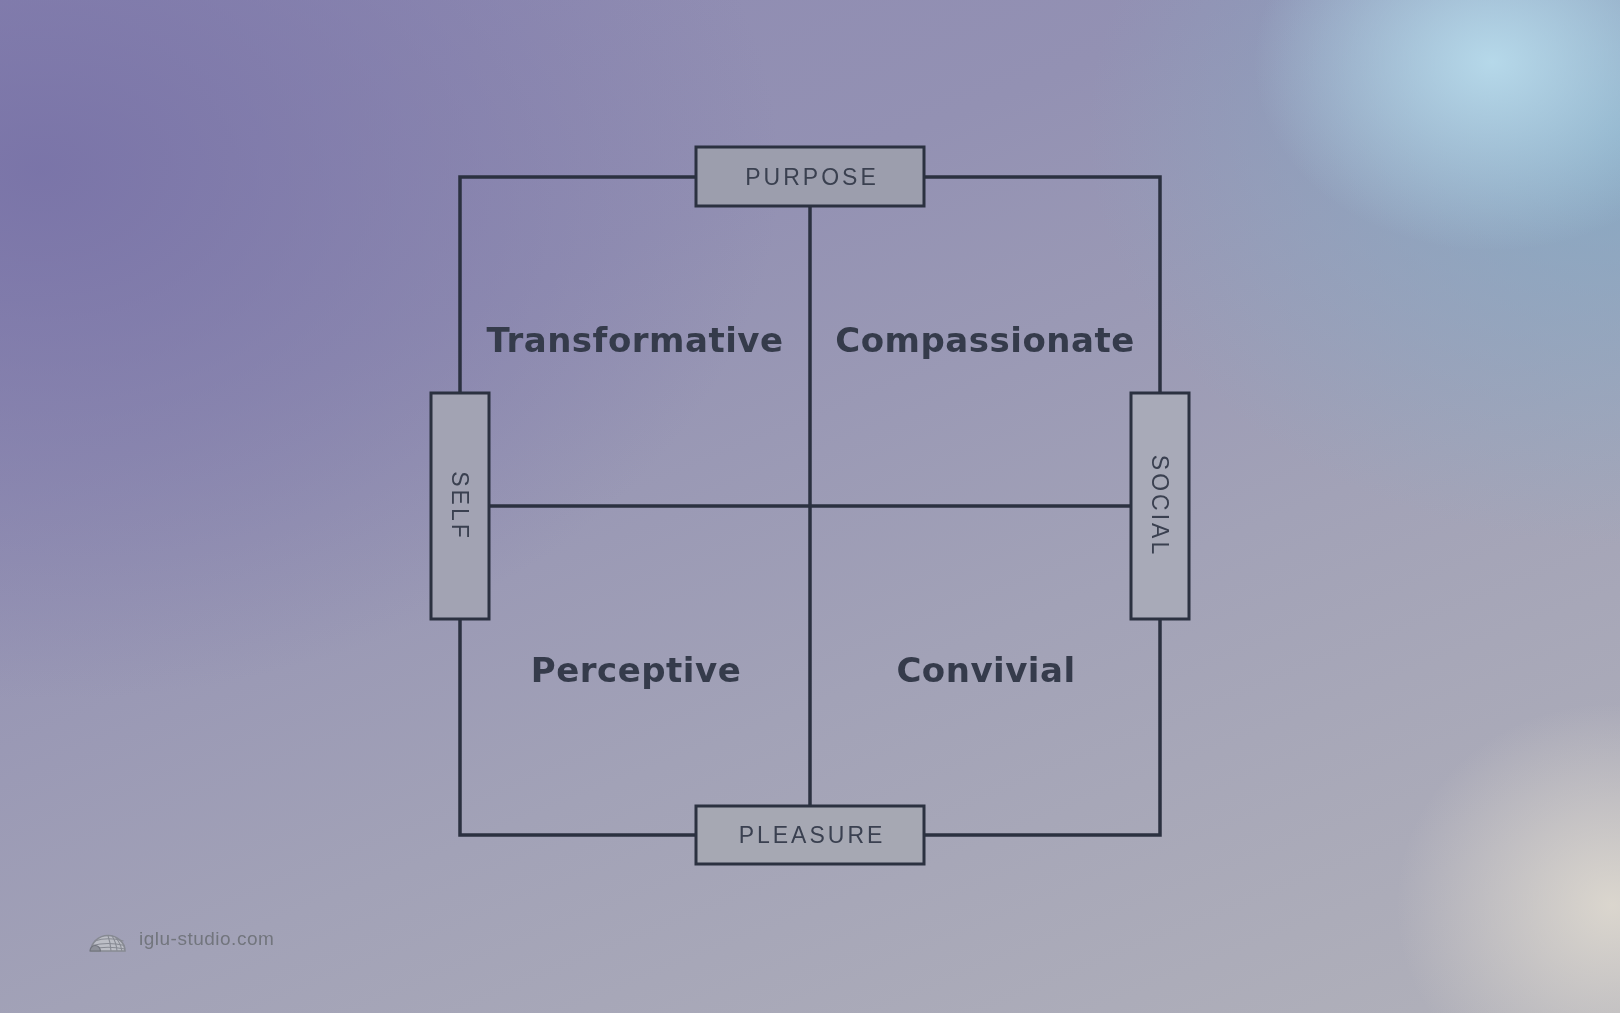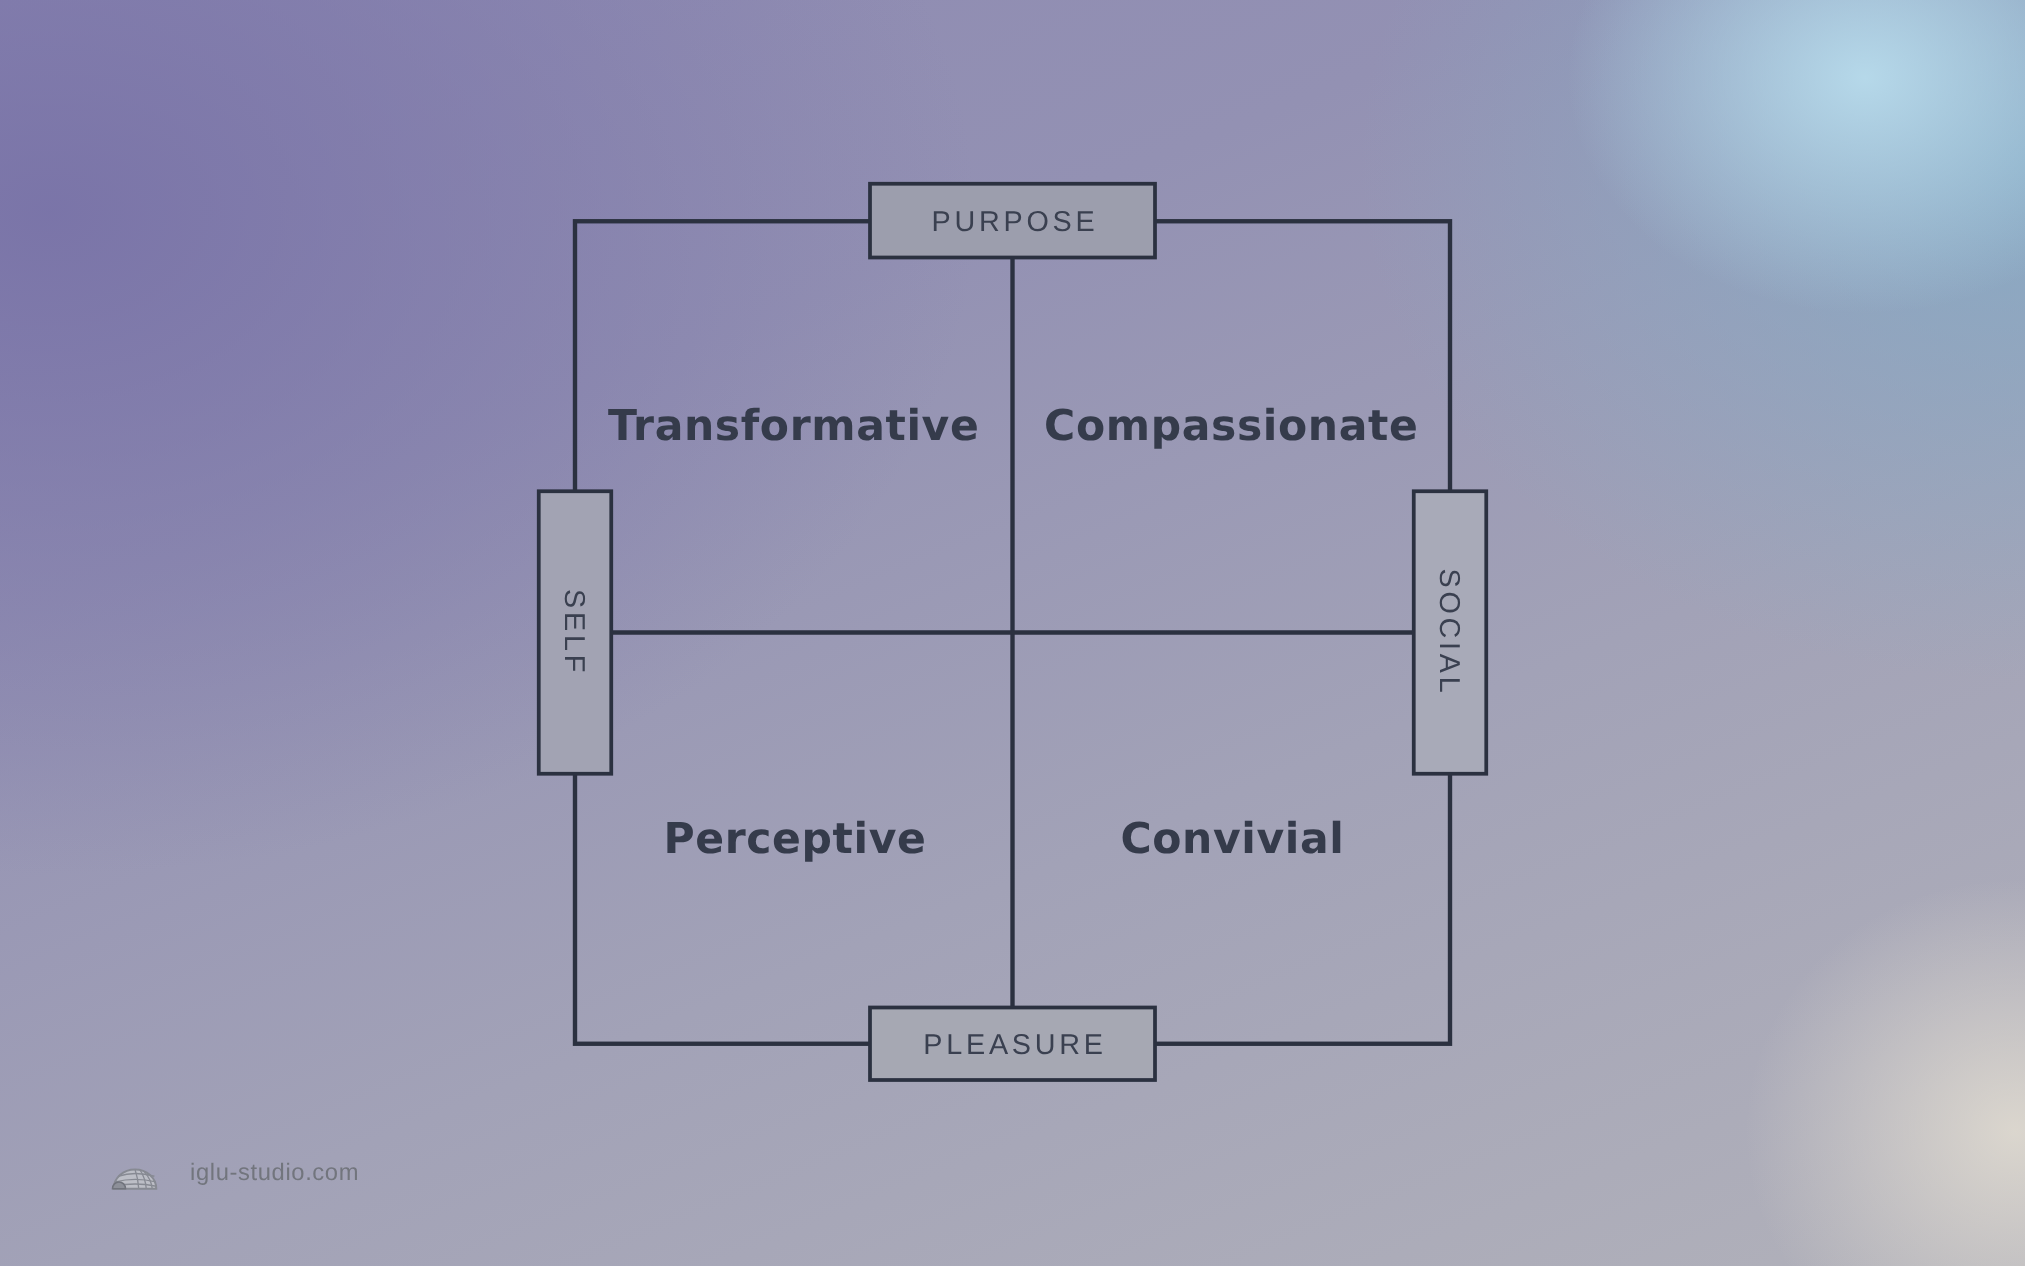--- a/index.html
+++ b/index.html
@@ -41,21 +41,21 @@
     font-weight: 700;
     letter-spacing: 0.5px;
     fill: #353b4b;
   }
   .footer {
     position: absolute;
     left: 88px;
     top: 924px;
     display: flex;
     align-items: center;
-    gap: 24px;
+    gap: 11px;
   }
   .footer .brand {
     font-family: "Liberation Sans", sans-serif;
     font-size: 19px;
     letter-spacing: 0.5px;
     color: #72757d;
   }
 </style>
 </head>
 <body>

